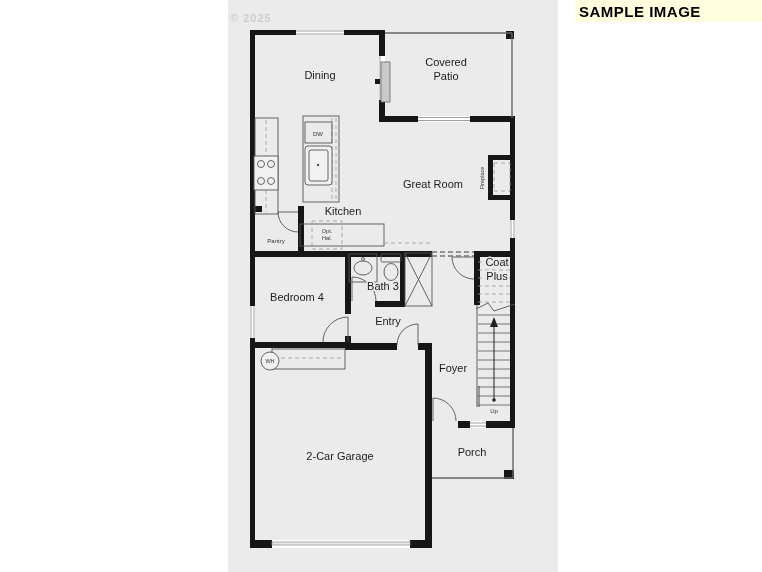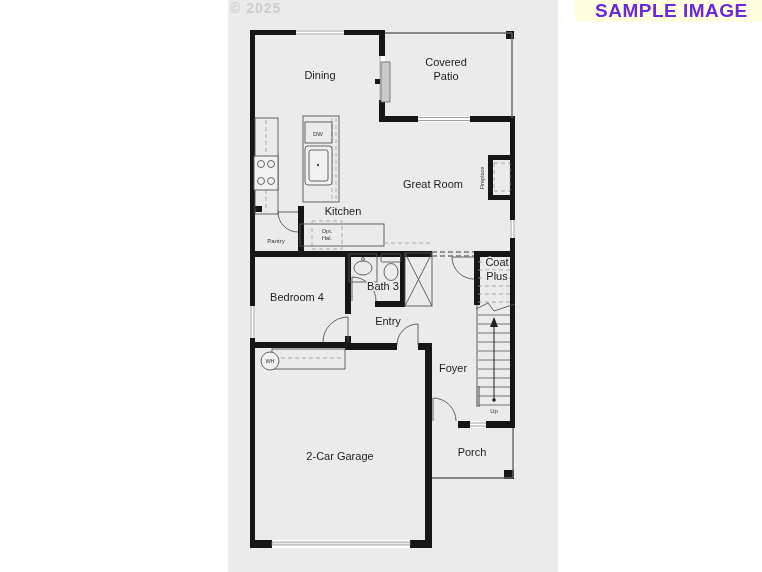--- a/index.html
+++ b/index.html
@@ -1,23 +1,23 @@
 <!DOCTYPE html>
 <html><head>
 <meta charset="utf-8">
 <style>
   html,body{margin:0;padding:0;background:#fff;}
   .page{position:relative;width:762px;height:572px;background:#ffffff;overflow:hidden;
         font-family:"Liberation Sans",sans-serif;}
   .plan-svg{position:absolute;left:0;top:0;}
-  .watermark{position:absolute;left:230px;top:0;font-size:14px;font-weight:bold;
+  .watermark{position:absolute;left:230px;top:12px;font-size:11px;font-weight:bold;
              color:#cdcdcd;letter-spacing:1px;}
   .badge{position:absolute;right:0;top:0;width:187px;height:22px;background:#ffffe0;
          display:flex;align-items:center;}
-  .badge span{font-size:19px;font-weight:bold;color:#6d28d9;padding-left:20px;letter-spacing:.5px;}
+  .badge span{font-size:15px;font-weight:bold;color:#000000;padding-left:4px;letter-spacing:.5px;}
   
   .wall{fill:#161616;}
   .thin{stroke:#666;stroke-width:1.4;fill:none;}
   .fix{stroke:#555;stroke-width:.9;fill:none;}
   .fixf{stroke:#555;stroke-width:.9;fill:#f1f1f1;}
   .dash{stroke:#999;stroke-width:.8;fill:none;stroke-dasharray:4 3;}
   .dash2{stroke:#777;stroke-width:1.6;fill:none;stroke-dasharray:5 3;}
   .winbox{fill:#ffffff;}
   .winline{stroke:#888;stroke-width:.8;}
   .arc{stroke:#555;stroke-width:.9;fill:none;}

